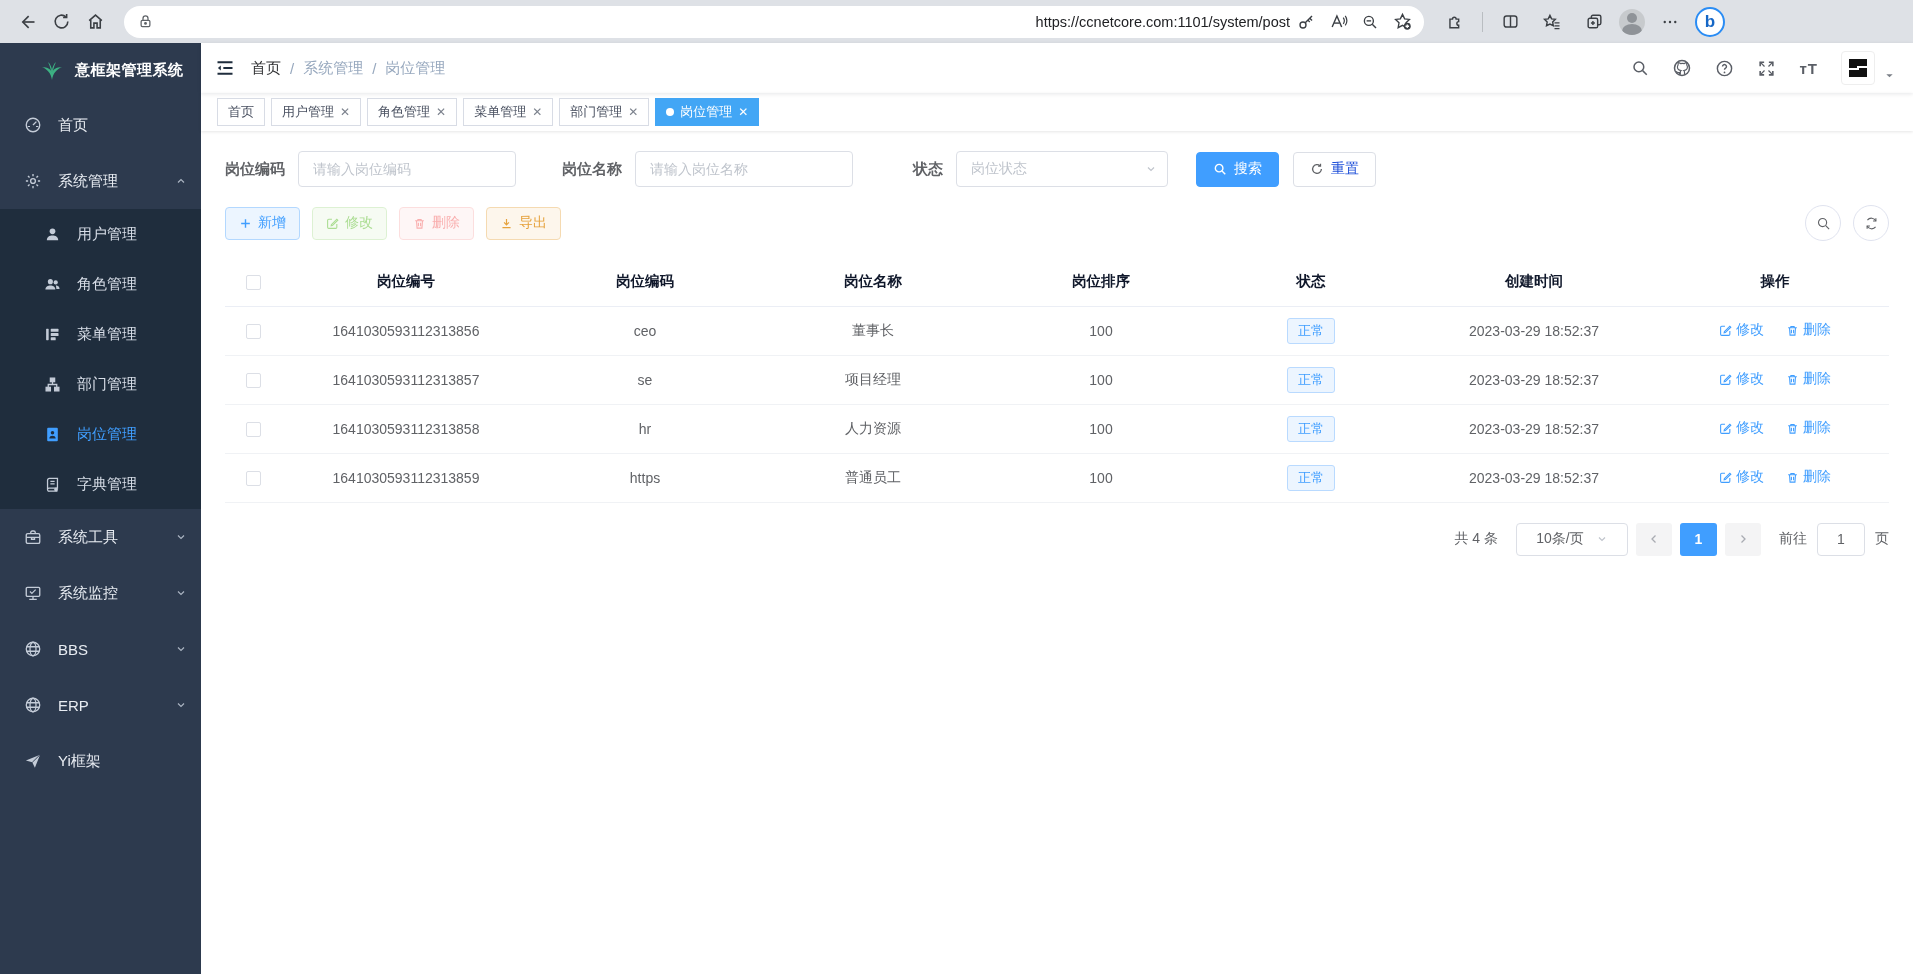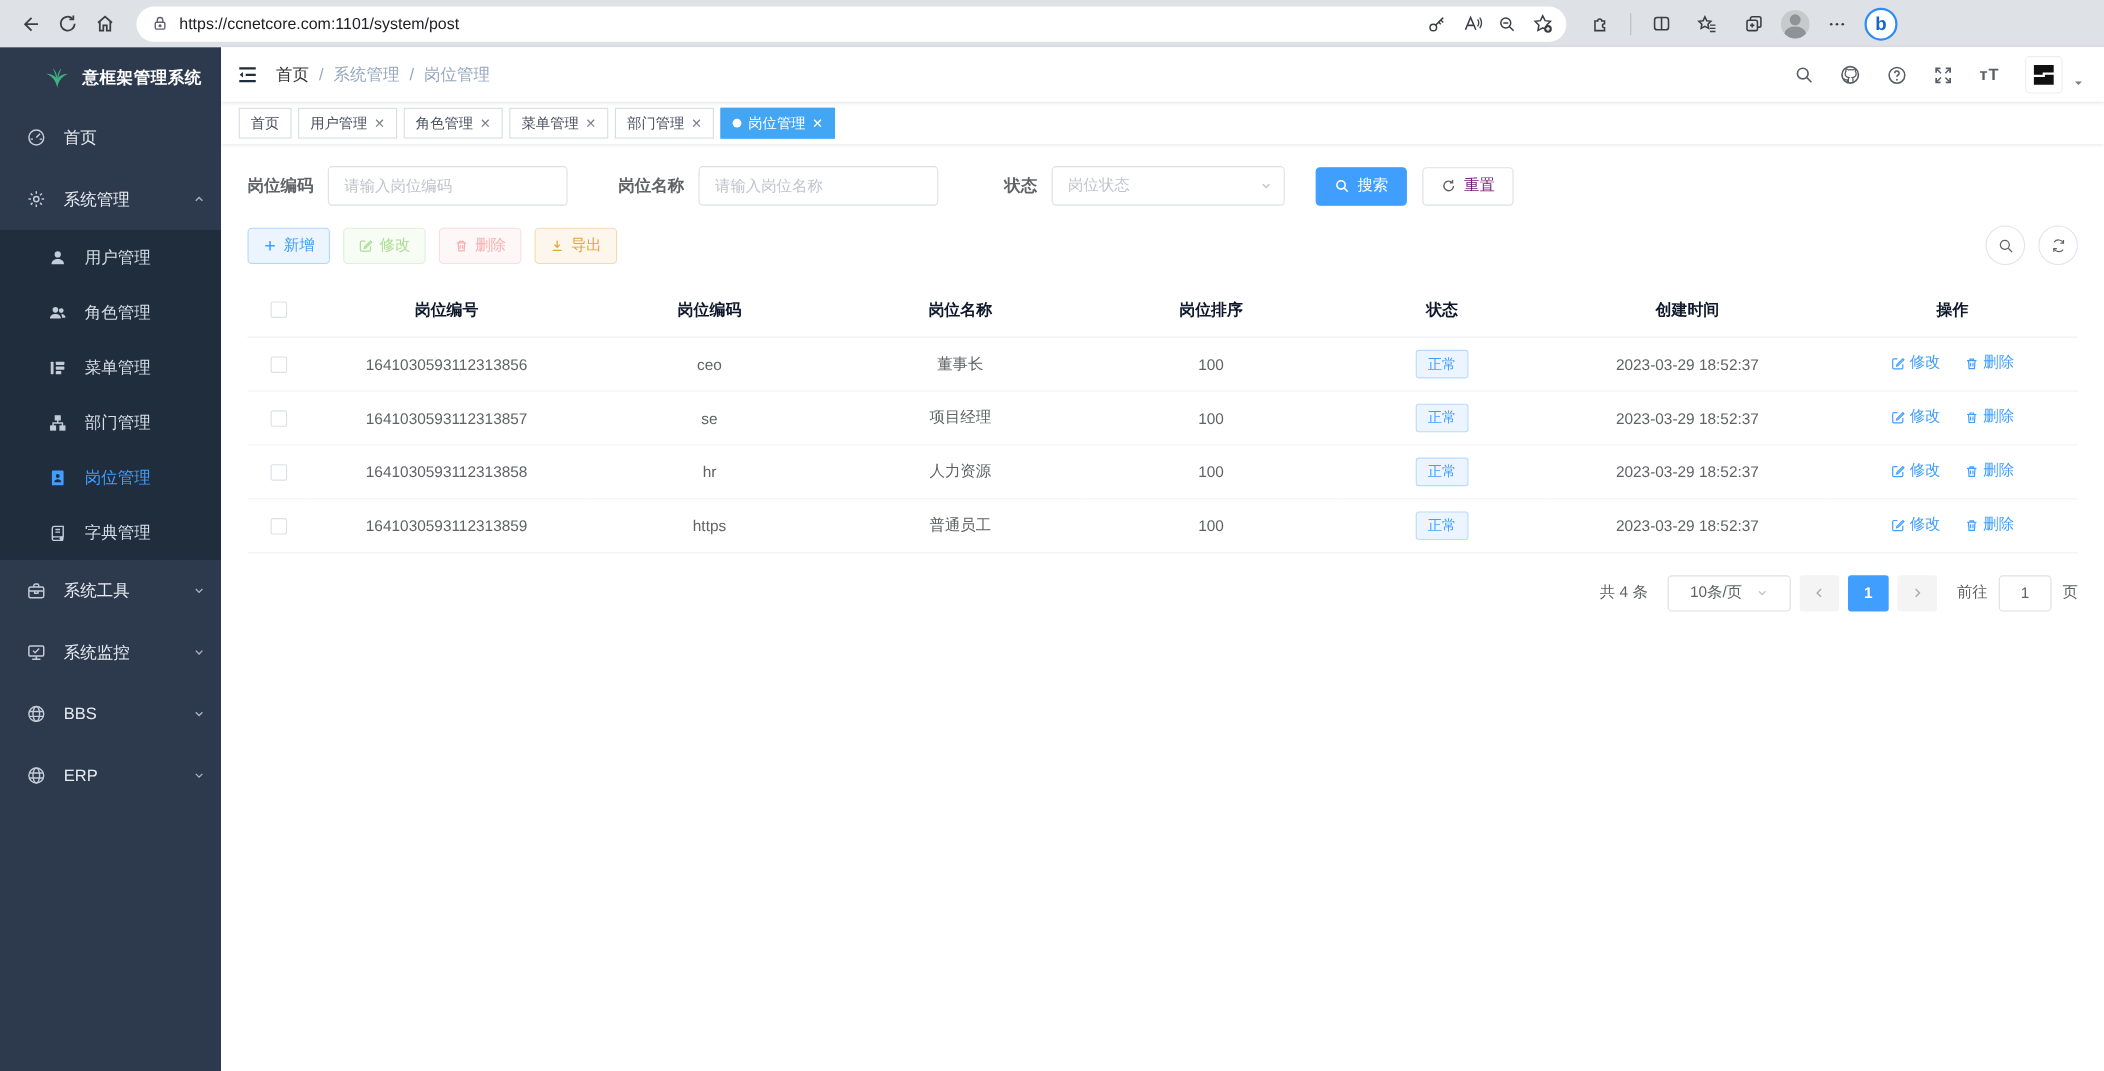--- a/index.html
+++ b/index.html
@@ -6,21 +6,21 @@
   html,body { width:1913px; height:974px; overflow:hidden; background:#fff;
     font-family:"Liberation Sans","DejaVu Sans",sans-serif; }
   svg { display:block; }
 
   
   .browser-bar { height:43px; background:#dee1e6; display:flex; align-items:center; padding:0 10px; }
   .b-icon { width:34px; height:34px; display:flex; align-items:center; justify-content:center;
     color:#3b3f44; border-radius:6px; flex:none; }
   .url-pill { width:1300px; height:32px; margin-left:12px; background:#fff; border-radius:16px;
     display:flex; align-items:center; padding:0 6px 0 14px; flex:none; }
-  .url-text { font-size:14.5px; color:#202124; margin-left:10px; flex:1; white-space:nowrap; overflow:hidden; }
+  .url-text { font-size:14.5px; color:#202124; margin-left:10px; flex:1; white-space:nowrap; overflow:hidden;text-align:right; }
   .pill-icons { display:flex; align-items:center; }
   .pill-icons .b-icon { width:32px; height:28px; }
   .chrome-right { display:flex; align-items:center; margin-left:14px; gap:8px; }
   .chrome-divider { width:1px; height:20px; background:#b9bdc1; margin:0 2px; }
   .avatar-circle { width:26px; height:26px; border-radius:50%; background:#c7cacd; position:relative; overflow:hidden; flex:none; }
   .avatar-circle::before { content:""; position:absolute; top:4px; left:8px; width:10px; height:10px; border-radius:50%; background:#8f9398; }
   .avatar-circle::after { content:""; position:absolute; top:15px; left:3px; width:20px; height:14px; border-radius:50%; background:#8f9398; }
   .bing-icon { width:30px; height:30px; border-radius:50%; background:#fff; border:2px solid #2a8cf4;
     color:#1667c6; font-weight:bold; font-size:17px; display:flex; align-items:center; justify-content:center; }
 
@@ -73,21 +73,21 @@
   .s-input { width:218px; height:36px; border:1px solid #dcdfe6; border-radius:4px; padding:0 14px;
     font-size:14px; color:#606266; outline:none; font-family:inherit; }
   .s-input::placeholder { color:#bfc4cc; }
   .s-gap { width:46px; flex:none; }
   .s-gap2 { width:60px; flex:none; }
   .s-select { width:212px; height:36px; border:1px solid #dcdfe6; border-radius:4px; padding:0 10px 0 14px;
     display:flex; align-items:center; justify-content:space-between; color:#bfc4cc; font-size:14px; cursor:pointer; }
   .btn { height:35px; border-radius:4px; border:1px solid; display:inline-flex; align-items:center;
     gap:7px; padding:0 16px; font-size:14px; cursor:pointer; font-family:inherit; background:#fff; }
   .btn-primary { background:#409eff; border-color:#409eff; color:#fff; margin-left:28px; }
-  .btn-plain { border-color:#dcdfe6; color:#701a75; margin-left:14px; }
+  .btn-plain { border-color:#dcdfe6; color:#1d4ed8; margin-left:14px; }
 
   .toolbar-row { display:flex; align-items:center; margin-bottom:16px; }
   .tbtn { height:33px; border-radius:4px; border:1px solid; display:inline-flex; align-items:center;
     gap:6px; padding:0 13px; font-size:14px; cursor:pointer; margin-right:12px; font-family:Liberation Serif, serif; }
   .tbtn-add    { color:#409eff; background:#ecf5ff; border-color:#b3d8ff; }
   .tbtn-edit   { color:#67c23a; background:#f0f9eb; border-color:#c2e7b0; opacity:.55; }
   .tbtn-del    { color:#f56c6c; background:#fef0f0; border-color:#fbc4c4; opacity:.55; }
   .tbtn-export { color:#e6a23c; background:#fdf6ec; border-color:#f5dab1; }
   .toolbar-right { margin-left:auto; display:flex; gap:12px; }
   .circle-btn { width:36px; height:36px; border-radius:50%; border:1px solid #e0e3ef; background:#fff;
@@ -377,20 +377,29 @@
           </svg>
       </span>
       <span class="mi-label">ERP</span>
       <span class="mi-caret">
         <svg width="12" height="12" viewBox="0 0 24 24" fill="none" stroke="currentColor" stroke-width="2.4">
             <path d="M6 9 L12 15 L18 9"></path>
           </svg>
       </span>
     </div>
 
+    <div class="menu-item">
+      <span class="mi-icon">
+        <svg width="18" height="18" viewBox="0 0 24 24" fill="currentColor">
+            <path d="M2.5 11.2 L21.5 3.5 L14.5 21 L11 13.8 Z"></path>
+            <path d="M11 13.8 L21.5 3.5" stroke="#2d3a4e" stroke-width="1.2"></path>
+          </svg>
+      </span>
+      <span class="mi-label">Yi框架</span>
+    </div>
   </div>
 
   <div class="main">
 
     <div class="navbar">
       <span class="nav-ico">
         <svg width="20" height="20" viewBox="0 0 24 24" fill="none" stroke="#1f2d3d" stroke-width="2.4">
             <path d="M3 5 H21 M10 12 H21 M3 19 H21"></path>
             <path d="M7 9 L3.5 12 L7 15 Z" fill="#1f2d3d" stroke="none"></path>
           </svg>

